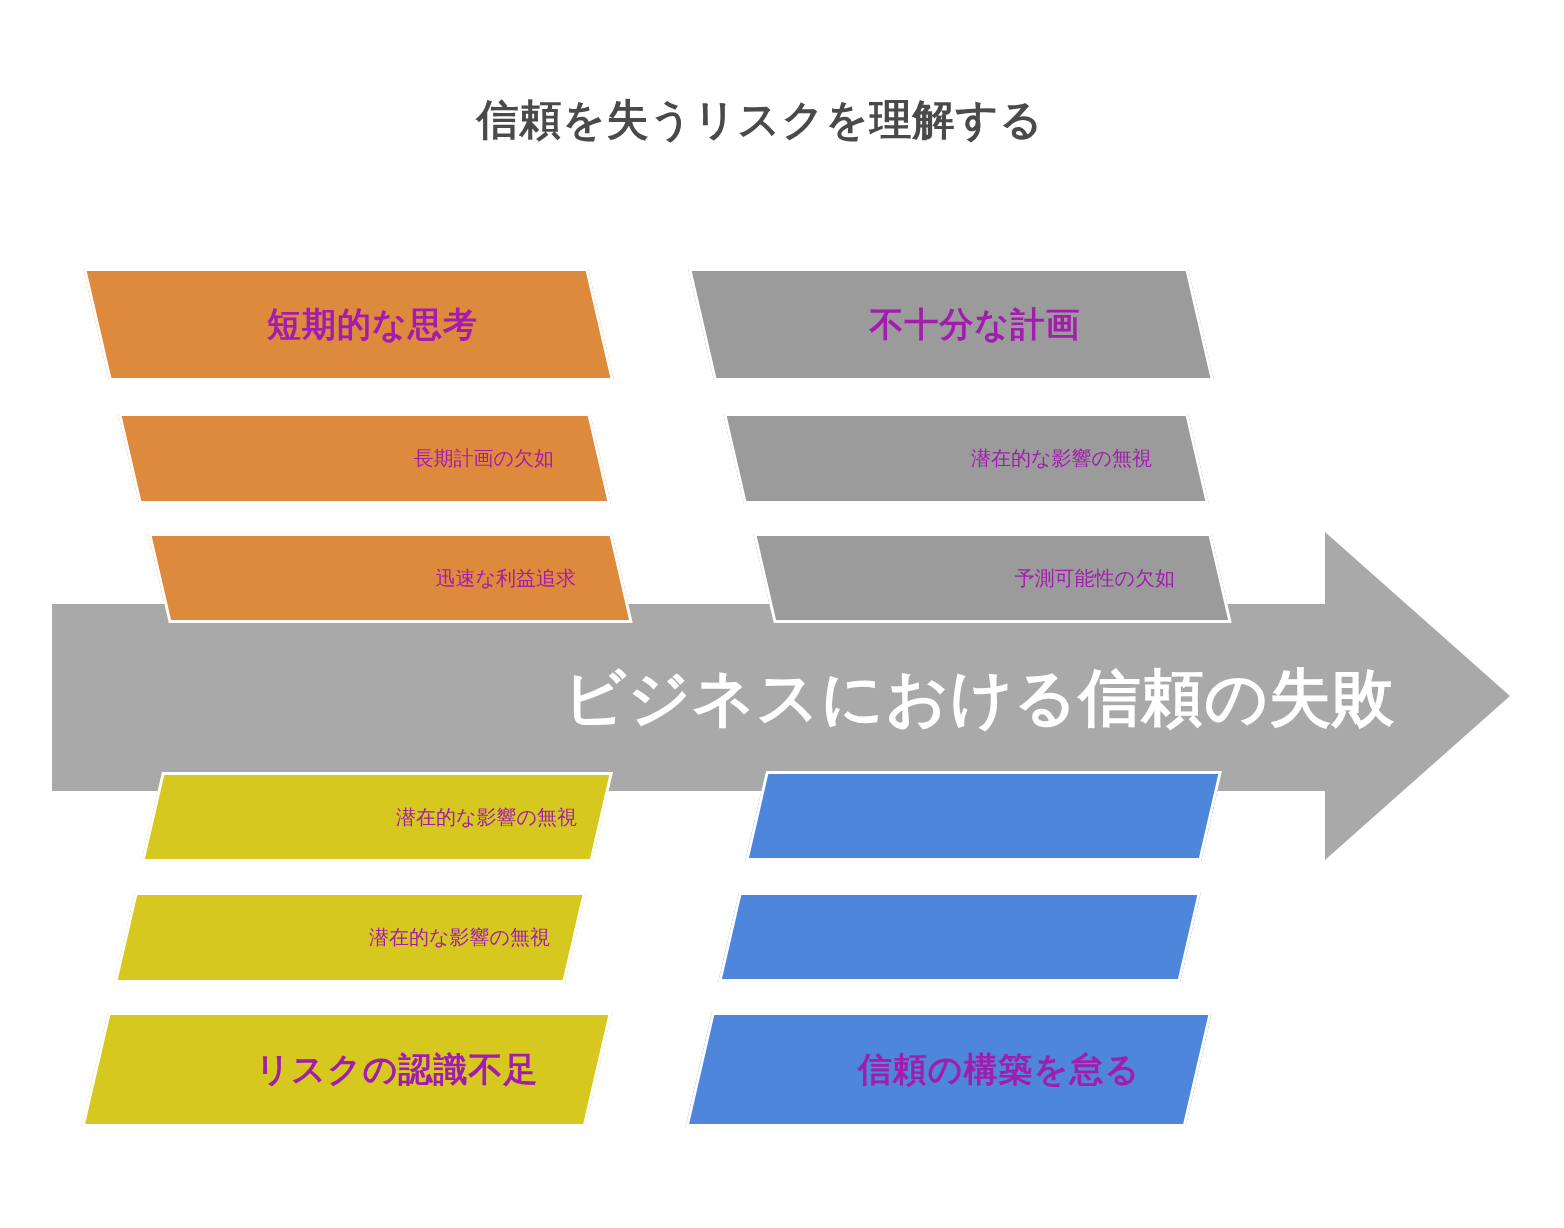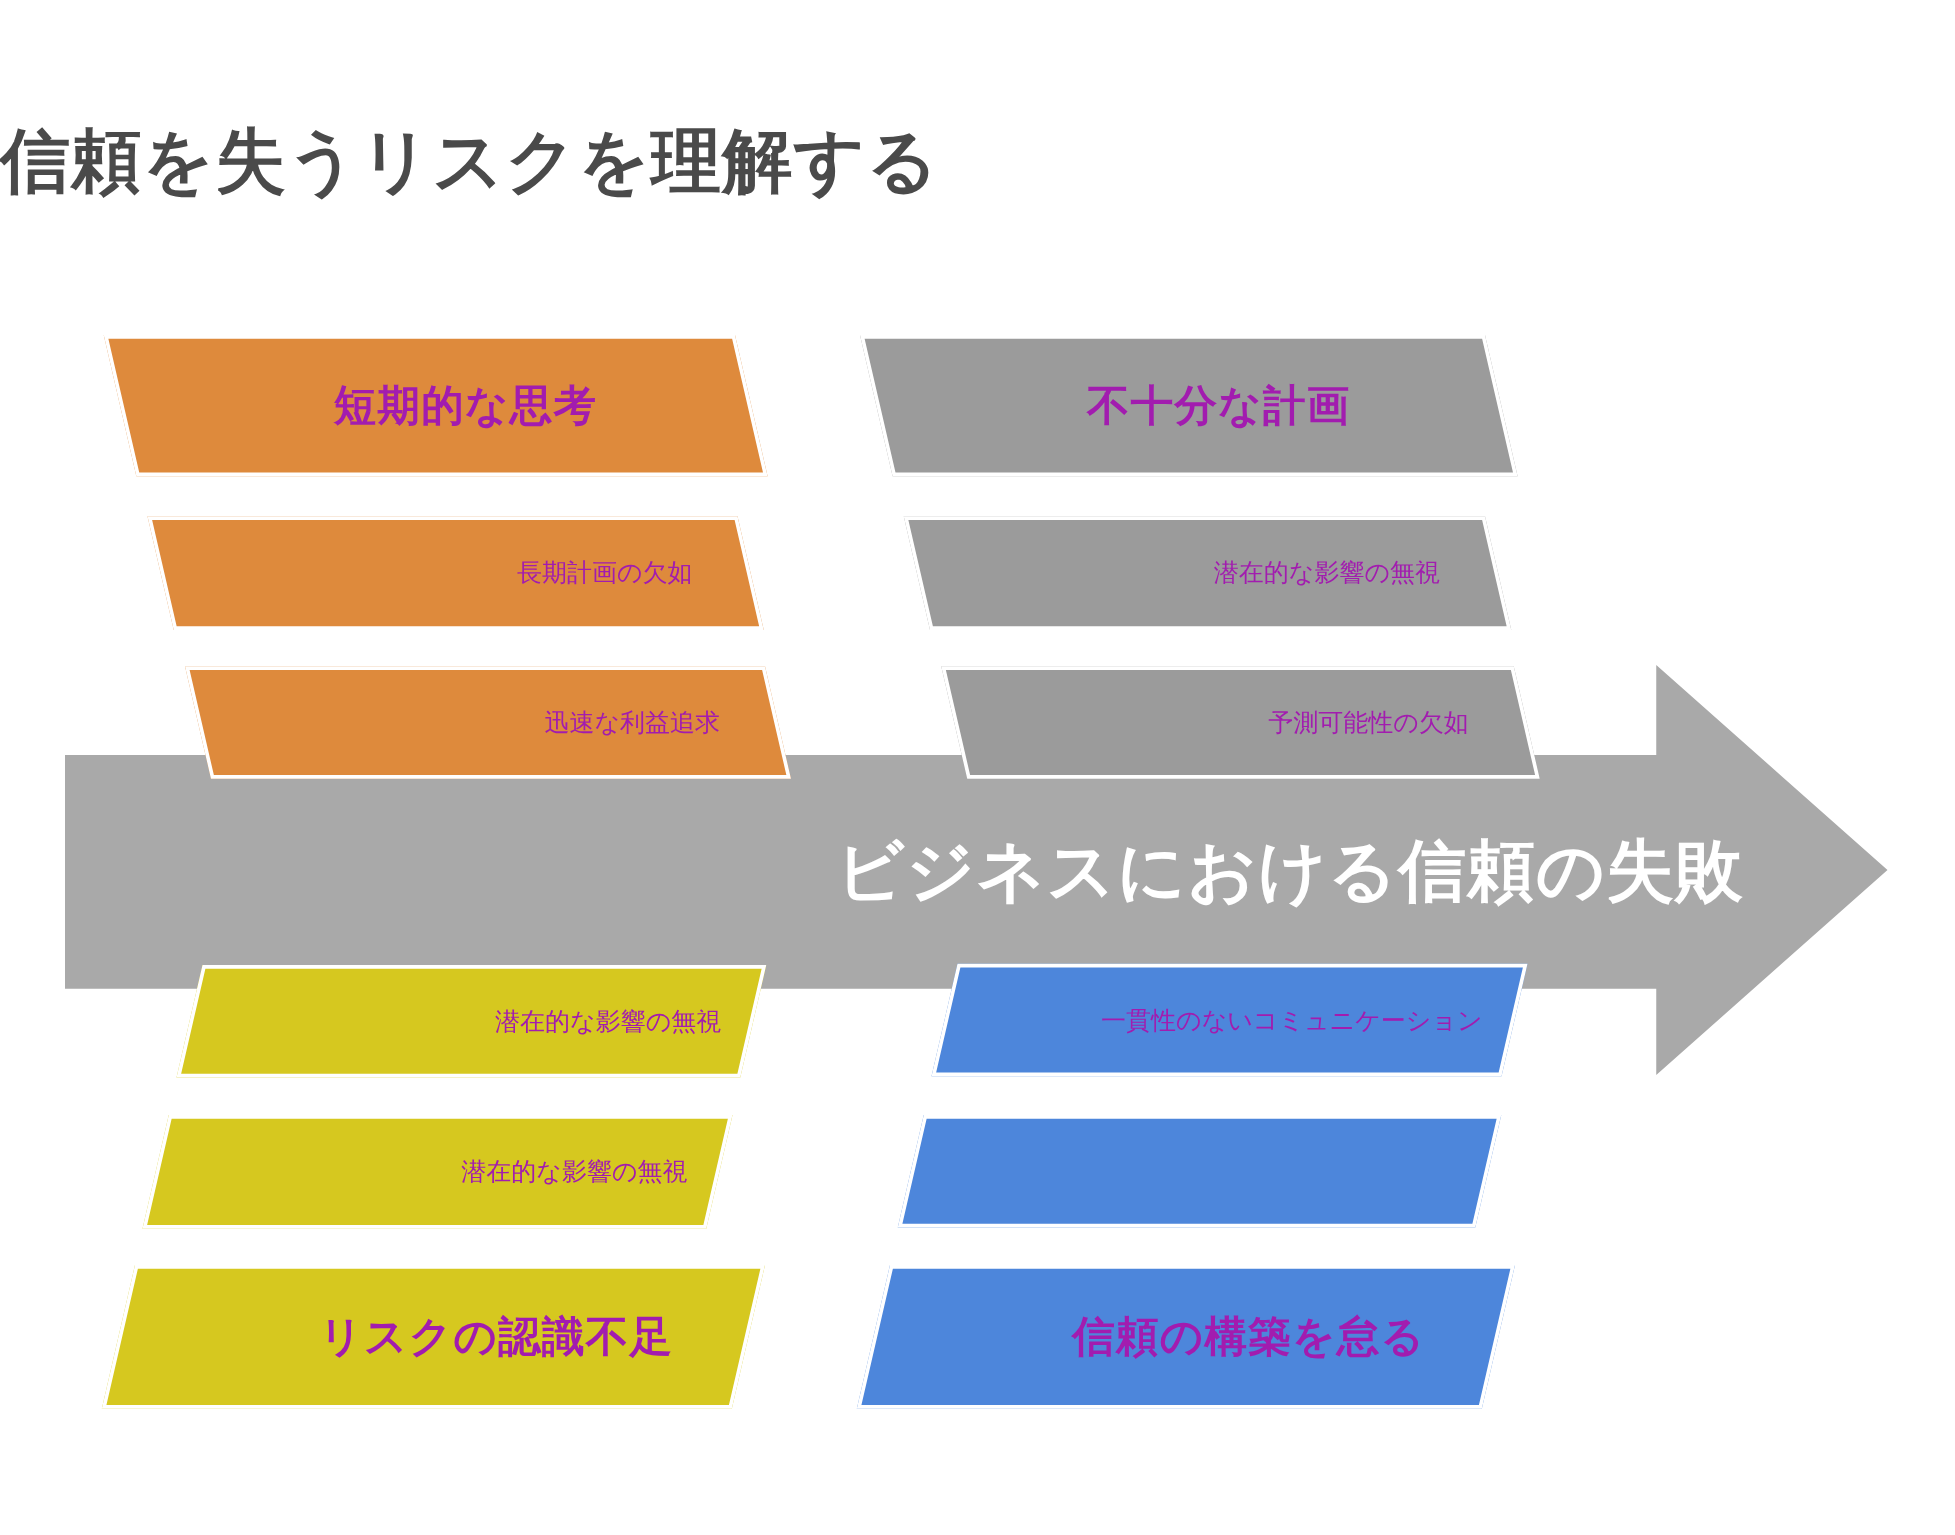--- a/index.html
+++ b/index.html
@@ -13,21 +13,22 @@
     width: 1564px;
     height: 1228px;
     background: #ffffff;
     overflow: hidden;
   }
   .title {
     position: absolute;
     left: 0;
     top: 92px;
     width: 1520px;
-    font-size: 56px;
+    text-align: center;
+    font-size: 42px;
     font-weight: 700;
     letter-spacing: 1px;
     margin: 0;
   }
   .arrow-svg {
     position: absolute;
     left: 0;
     top: 0;
     width: 1564px;
     height: 1228px;
@@ -35,21 +36,21 @@
   .arrow-label {
     position: absolute;
     left: 700px;
     top: 604px;
     width: 695px;
     height: 187px;
     display: flex;
     align-items: center;
     justify-content: flex-end;
     color: #ffffff;
-    font-size: 54px;
+    font-size: 62px;
     font-weight: 700;
     letter-spacing: 1px;
     white-space: nowrap;
   }
   .shape {
     position: absolute;
     box-sizing: border-box;
     border: 3px solid #ffffff;
   }
   .skew-up { transform: skewX(13deg); transform-origin: top left; }
@@ -109,20 +110,19 @@
   <div class="shape skew-down" style="left: 162px; top: 772px; width: 451px; height: 90px; background: rgb(214, 200, 31);"></div>
   <div class="label item-label" style="left:162px; top:772px; width:451px; height:90px;">潜在的な影響の無視</div>
 
   <div class="shape skew-down" style="left: 135px; top: 892px; width: 451px; height: 91px; background: rgb(214, 200, 31);"></div>
   <div class="label item-label" style="left:135px; top:892px; width:451px; height:91px;">潜在的な影響の無視</div>
 
   <div class="shape skew-down" style="left: 108px; top: 1012px; width: 504px; height: 115px; background: rgb(214, 200, 31);"></div>
   <div class="label header-label" style="left:108px; top:1012px; width:504px; height:115px;">リスクの認識不足</div>
 
   <div class="shape skew-down" style="left: 766px; top: 771px; width: 456px; height: 90px; background: rgb(77, 134, 219);"></div>
-  <div class="label item-label" style="left:766px; top:771px; width:456px; height:90px;">一貫性のないコミュニケーション</div>
 
   <div class="shape skew-down" style="left: 739px; top: 892px; width: 462px; height: 90px; background: rgb(77, 134, 219);"></div>
 
   <div class="shape skew-down" style="left: 712px; top: 1012px; width: 500px; height: 115px; background: rgb(77, 134, 219);"></div>
   <div class="label header-label" style="left:712px; top:1012px; width:500px; height:115px;">信頼の構築を怠る</div>
 
 </div>
 
 </body></html>

